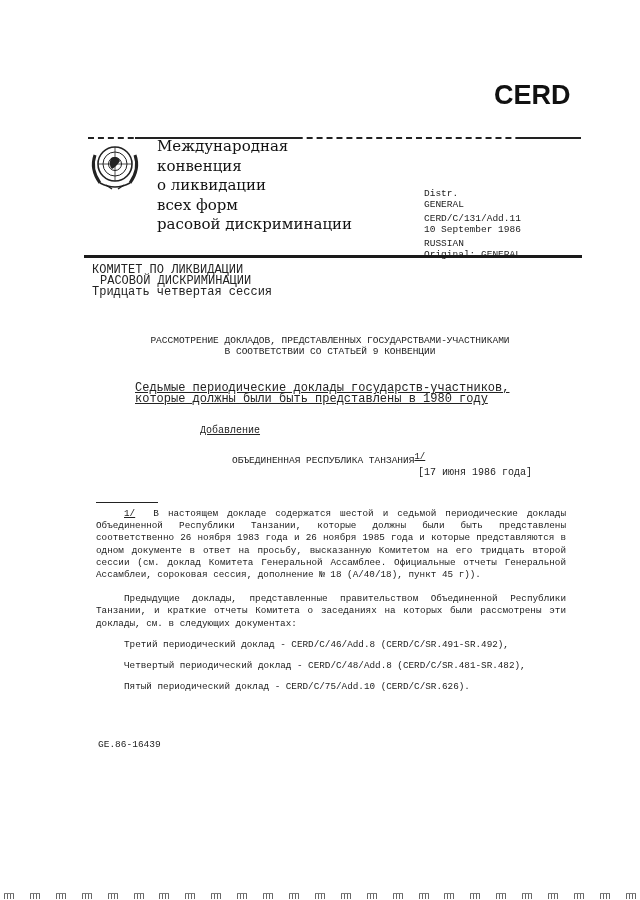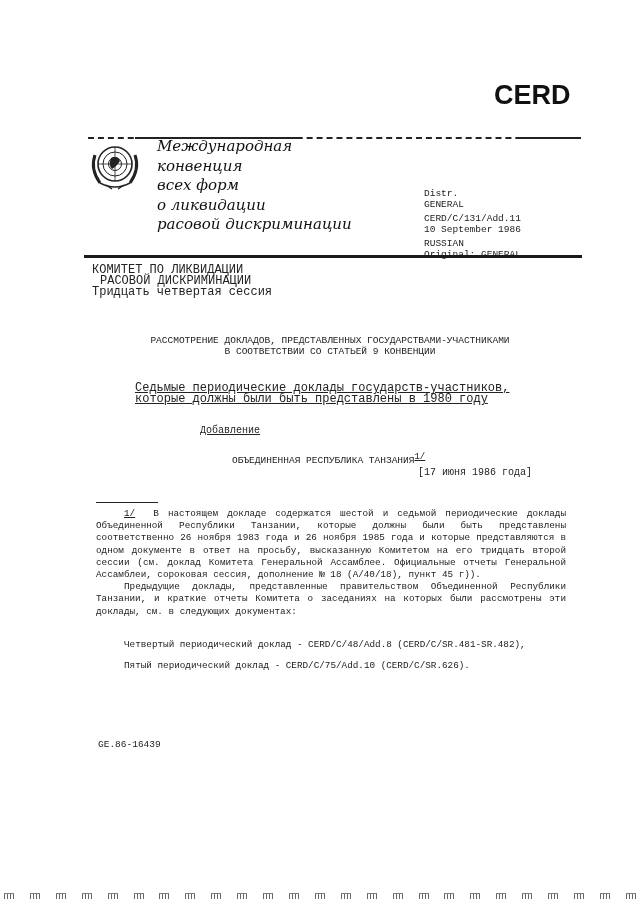--- a/index.html
+++ b/index.html
@@ -1,19 +1,19 @@
 <!DOCTYPE html>
 <html><head>
 <meta charset="utf-8">
 <style>
   html, body { margin: 0; padding: 0; background: #ffffff; }
   body { width: 640px; height: 900px; position: relative; overflow: hidden; color: #1a1a1a; }
   .abs { position: absolute; }
   .mono { font-family: "Liberation Mono", "DejaVu Sans Mono", monospace; }
-  .serif-italic { font-family: "DejaVu Serif", "Liberation Serif", serif; font-style: italic; }
+  .serif-italic { font-family: "DejaVu Serif", "Liberation Serif", serif; }
 
   #cerd-logo { left: 494px; top: 80px; font-family: "Liberation Sans", "DejaVu Sans", sans-serif; font-weight: 900; font-size: 27px; letter-spacing: 0px; color: #111; transform: scaleY(1.05); }
 
   .rule-top { left: 88px; top: 137px; width: 493px; height: 0; border-top: 2px dashed #222; }
   .rule-top-solid { left: 135px; top: 137px; width: 165px; height: 2px; background:#222; }
   .rule-top-solid2 { left: 520px; top: 137px; width: 61px; height: 2px; background:#222; }
 
   #un-emblem { left: 86px; top: 137px; width: 58px; height: 58px; }
 
   #convention-title { left: 157px; top: 137px; font-size: 15px; line-height: 19.5px; color:#111; }
@@ -37,21 +37,21 @@
   #country sup { font-size: 9px; text-decoration: underline; }
 
   #date-bracket { left: 418px; top: 467px; font-size: 10px; color:#222; }
 
   .rule-foot { left: 96px; top: 502px; width: 62px; height: 1px; background:#222; }
 
   #footnote { left: 96px; top: 508px; width: 470px; font-size: 9.3px; line-height: 12.2px; color:#222; }
   #footnote p { margin: 0; text-align: justify; }
   #footnote p.ind { text-indent: 28px; }
   #footnote .mark { text-decoration: underline; }
-  #footnote .p2 { }
+  #footnote .p2 { margin-top: 12px; }
 
   #report-list { left: 124px; top: 634px; font-size: 9.3px; line-height: 21px; color:#222; }
   #report-list div { white-space: nowrap; }
 
   #job-number { left: 98px; top: 739px; font-size: 9.5px; color:#222; }
 
   #barcode { left: 4px; top: 893px; width: 632px; height: 6px; display: flex; justify-content: space-between; }
   #barcode span { width: 10px; height: 5px; border-top: 1px solid #555; background: repeating-linear-gradient(90deg, #333 0 1px, transparent 1px 3px); opacity: .75; }
 </style>
 </head>
@@ -76,22 +76,22 @@
       <path d="M14 46 Q29 54 44 46" stroke-width="1.5"></path>
     </g>
     <path d="M25 21 Q31 18 34 24 Q30 30 26 32 Q22 28 25 21Z" fill="#222"></path>
     <path d="M20 48 L26 52 M38 48 L32 52" stroke="#222" stroke-width="1.5"></path>
   </svg>
 </div>
 
 <div class="abs serif-italic" id="convention-title">
   <div>Международная</div>
   <div>конвенция</div>
+  <div>о ликвидации</div>
   <div>всех форм</div>
-  <div>о ликвидации</div>
   <div>расовой дискриминации</div>
 </div>
 
 <div class="abs mono" id="doc-meta">
   <div>Distr.</div>
   <div>GENERAL</div>
   <div class="gap"></div>
   <div>CERD/C/131/Add.11</div>
   <div>10 September 1986</div>
   <div class="gap"></div>
@@ -126,20 +126,21 @@
 <div class="abs mono" id="date-bracket">[17 июня 1986 года]</div>
 
 <div class="abs rule-foot"></div>
 
 <div class="abs mono" id="footnote">
   <p class="ind"><span class="mark">1/</span>&nbsp; <span>В настоящем докладе содержатся шестой и седьмой периодические доклады Объединенной Республики Танзании, которые должны были быть представлены соответственно 26 ноября 1983 года и 26 ноября 1985 года и которые представляются в одном документе в ответ на просьбу, высказанную Комитетом на его тридцать второй сессии (см. доклад Комитета Генеральной Ассамблее. Официальные отчеты Генеральной Ассамблеи, сороковая сессия, дополнение № 18 (А/40/18), пункт 45 г)).</span></p>
   <p class="ind p2">Предыдущие доклады, представленные правительством Объединенной Республики Танзании, и краткие отчеты Комитета о заседаниях на которых были рассмотрены эти доклады, см. в следующих документах:</p>
 </div>
 
 <div class="abs mono" id="report-list">
+  <div>Третий периодический доклад - CERD/C/46/Add.8 (CERD/C/SR.491-SR.492),</div>
   <div>Четвертый периодический доклад - CERD/C/48/Add.8 (CERD/C/SR.481-SR.482),</div>
   <div>Пятый периодический доклад - CERD/C/75/Add.10 (CERD/C/SR.626).</div>
 </div>
 
 <div class="abs mono" id="job-number">GE.86-16439</div>
 
 <div class="abs" id="barcode">
   <span></span>
     <span></span>
     <span></span>

